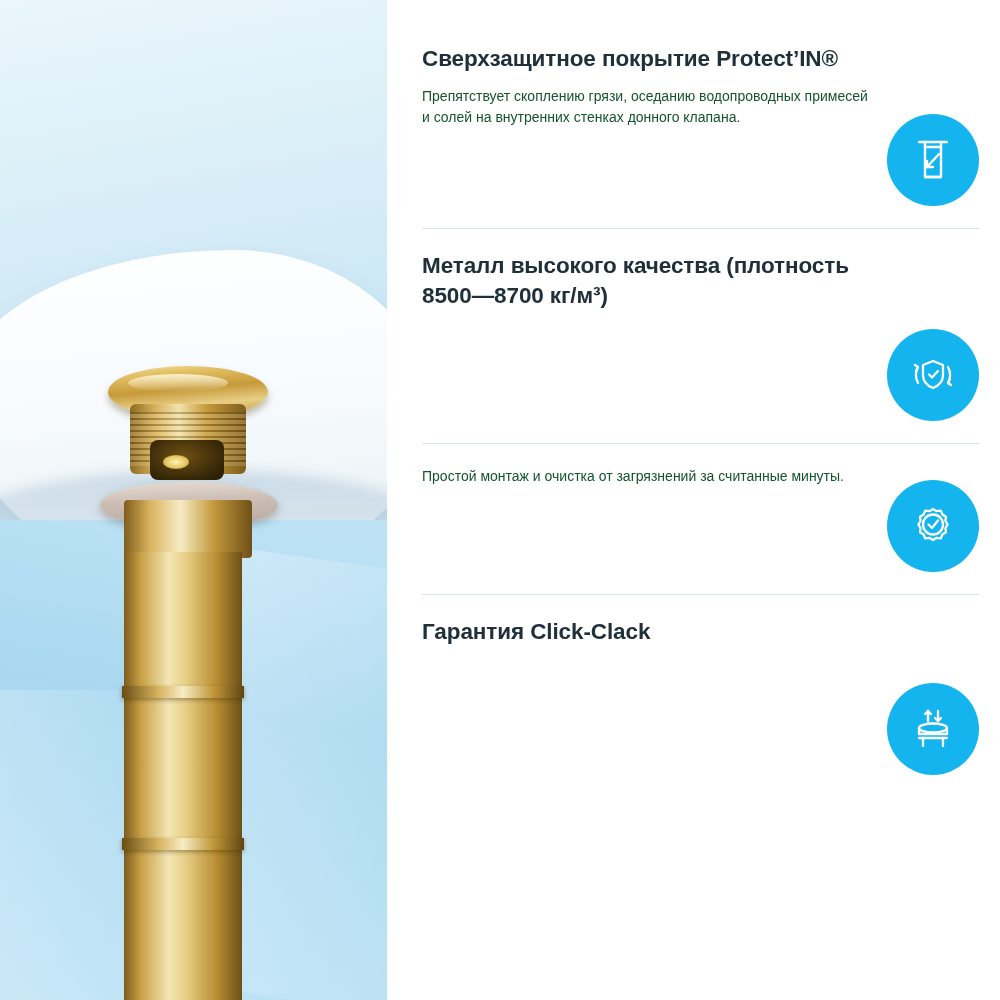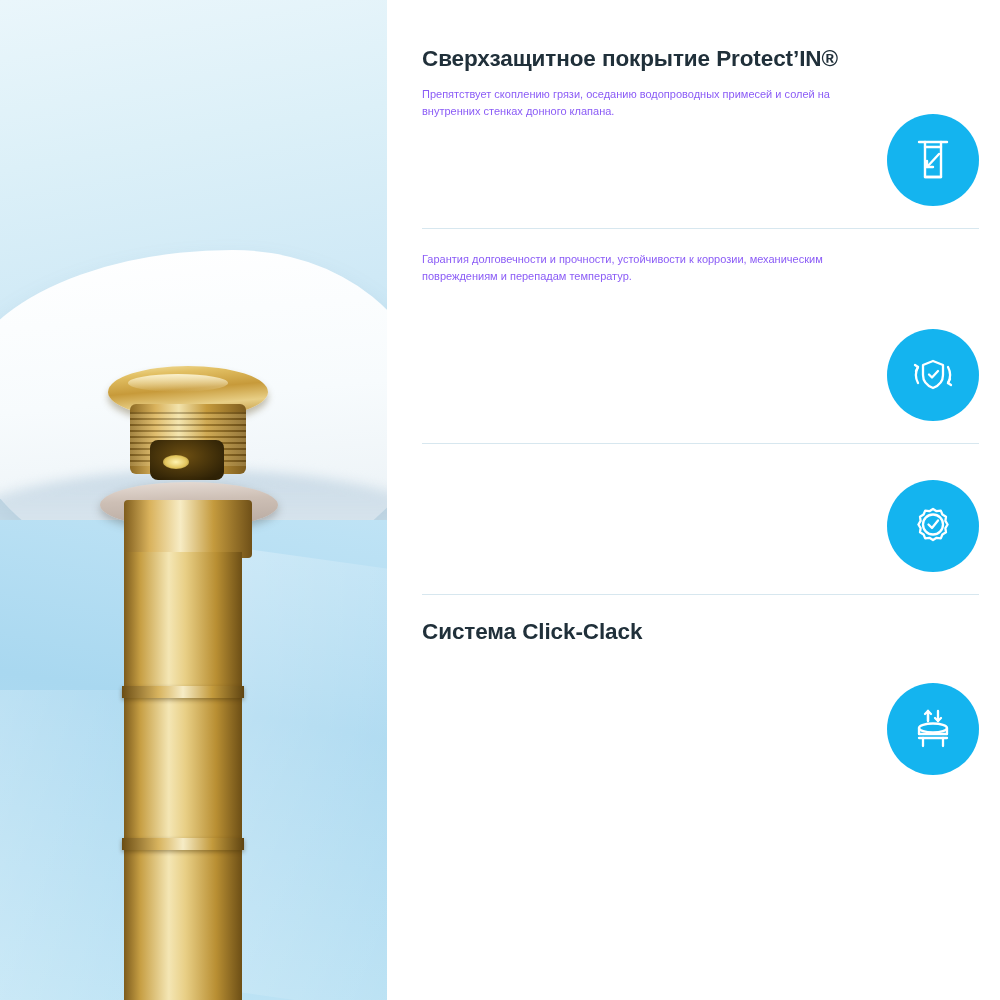--- a/index.html
+++ b/index.html
@@ -132,23 +132,23 @@
   .feature .text { flex: 1 1 auto; padding-right: 14px; }
   .feature h2 {
     font-size: 22.5px;
     line-height: 1.33;
     font-weight: bold;
     color: #20303a;
     letter-spacing: -0.1px;
     margin-bottom: 12px;
   }
   .feature p {
-    font-size: 11px;
+    font-size: 14px;
     line-height: 1.53;
-    color: #8b5cf6;
+    color: #14532d;
   }
   .divider {
     height: 1px;
     background: #d7e7ef;
     margin: 0 0 22px 0;
   }
   .icon-wrap {
     flex: 0 0 92px;
     width: 92px; height: 92px;
     border-radius: 50%;
@@ -203,51 +203,52 @@
           <path d="M19 44 H35"></path>
           <path d="M33 21 L21 34"></path>
           <path d="M21 28 V34 H27"></path>
         </svg>
       </div>
     </div>
     <div class="divider"></div>
 
     <div class="feature f2">
       <div class="text">
-        <p>Гарантия долговечности и прочности, устойчивости к коррозии, механическим повреждениям и перепадам температур.</p>
+        <h2>Металл высокого качества  (плотность 8500—8700 кг/м³)</h2>
       </div>
       <div class="icon-wrap">
         <svg width="56" height="56" viewBox="0 0 56 56" fill="none" stroke="#ffffff" stroke-width="2.3" stroke-linecap="round" stroke-linejoin="round">
           <path d="M28 14 L38 18 V28 C38 35 33 39 28 41 C23 39 18 35 18 28 V18 Z"></path>
           <path d="M24 27.5 L27 30.5 L33 24"></path>
           <path d="M13 20 A17 17 0 0 0 13 36"></path>
           <path d="M43 20 A17 17 0 0 1 43 36"></path>
           <path d="M10 18 L13 20 L11 24"></path>
           <path d="M46 38 L43 36 L45 32"></path>
         </svg>
       </div>
     </div>
     <div class="divider"></div>
 
     <div class="feature f3">
       <div class="text">
+        <p>Простой монтаж и очистка от загрязнений за считанные минуты.</p>
       </div>
       <div class="icon-wrap">
         <svg width="54" height="54" viewBox="0 0 54 54" fill="none" stroke="#ffffff" stroke-width="2.3" stroke-linecap="round" stroke-linejoin="round">
           <path d="M27 10 l3.6 2.2 4.2-.6 1.6 3.9 3.6 2.2-.6 4.2 2.2 3.6-2.2 3.6.6 4.2-3.6 2.2-1.6 3.9-4.2-.6L27 41l-3.6-2.2-4.2.6-1.6-3.9-3.6-2.2.6-4.2L12.4 25.5l2.2-3.6-.6-4.2 3.6-2.2 1.6-3.9 4.2.6z"></path>
           <circle cx="27" cy="25.5" r="10"></circle>
           <path d="M22.5 25.5 L26 29 L32 21.5"></path>
         </svg>
       </div>
     </div>
     <div class="divider"></div>
 
     <div class="feature f4">
       <div class="text">
-        <h2>Система Click-Clack</h2>
+        <h2>Гарантия Click-Clack</h2>
       </div>
       <div class="icon-wrap">
         <svg width="54" height="54" viewBox="0 0 54 54" fill="none" stroke="#ffffff" stroke-width="2.3" stroke-linecap="round" stroke-linejoin="round">
           <path d="M22 19 V9"></path>
             <path d="M19 12 L22 9 L25 12"></path>
           <path d="M22 9 V19"></path>
           <path d="M32 9 V19"></path>
             <path d="M29 16 L32 19 L35 16"></path>
           <ellipse cx="27" cy="26" rx="14" ry="4.5"></ellipse>
           <path d="M13 26 V32"></path>

